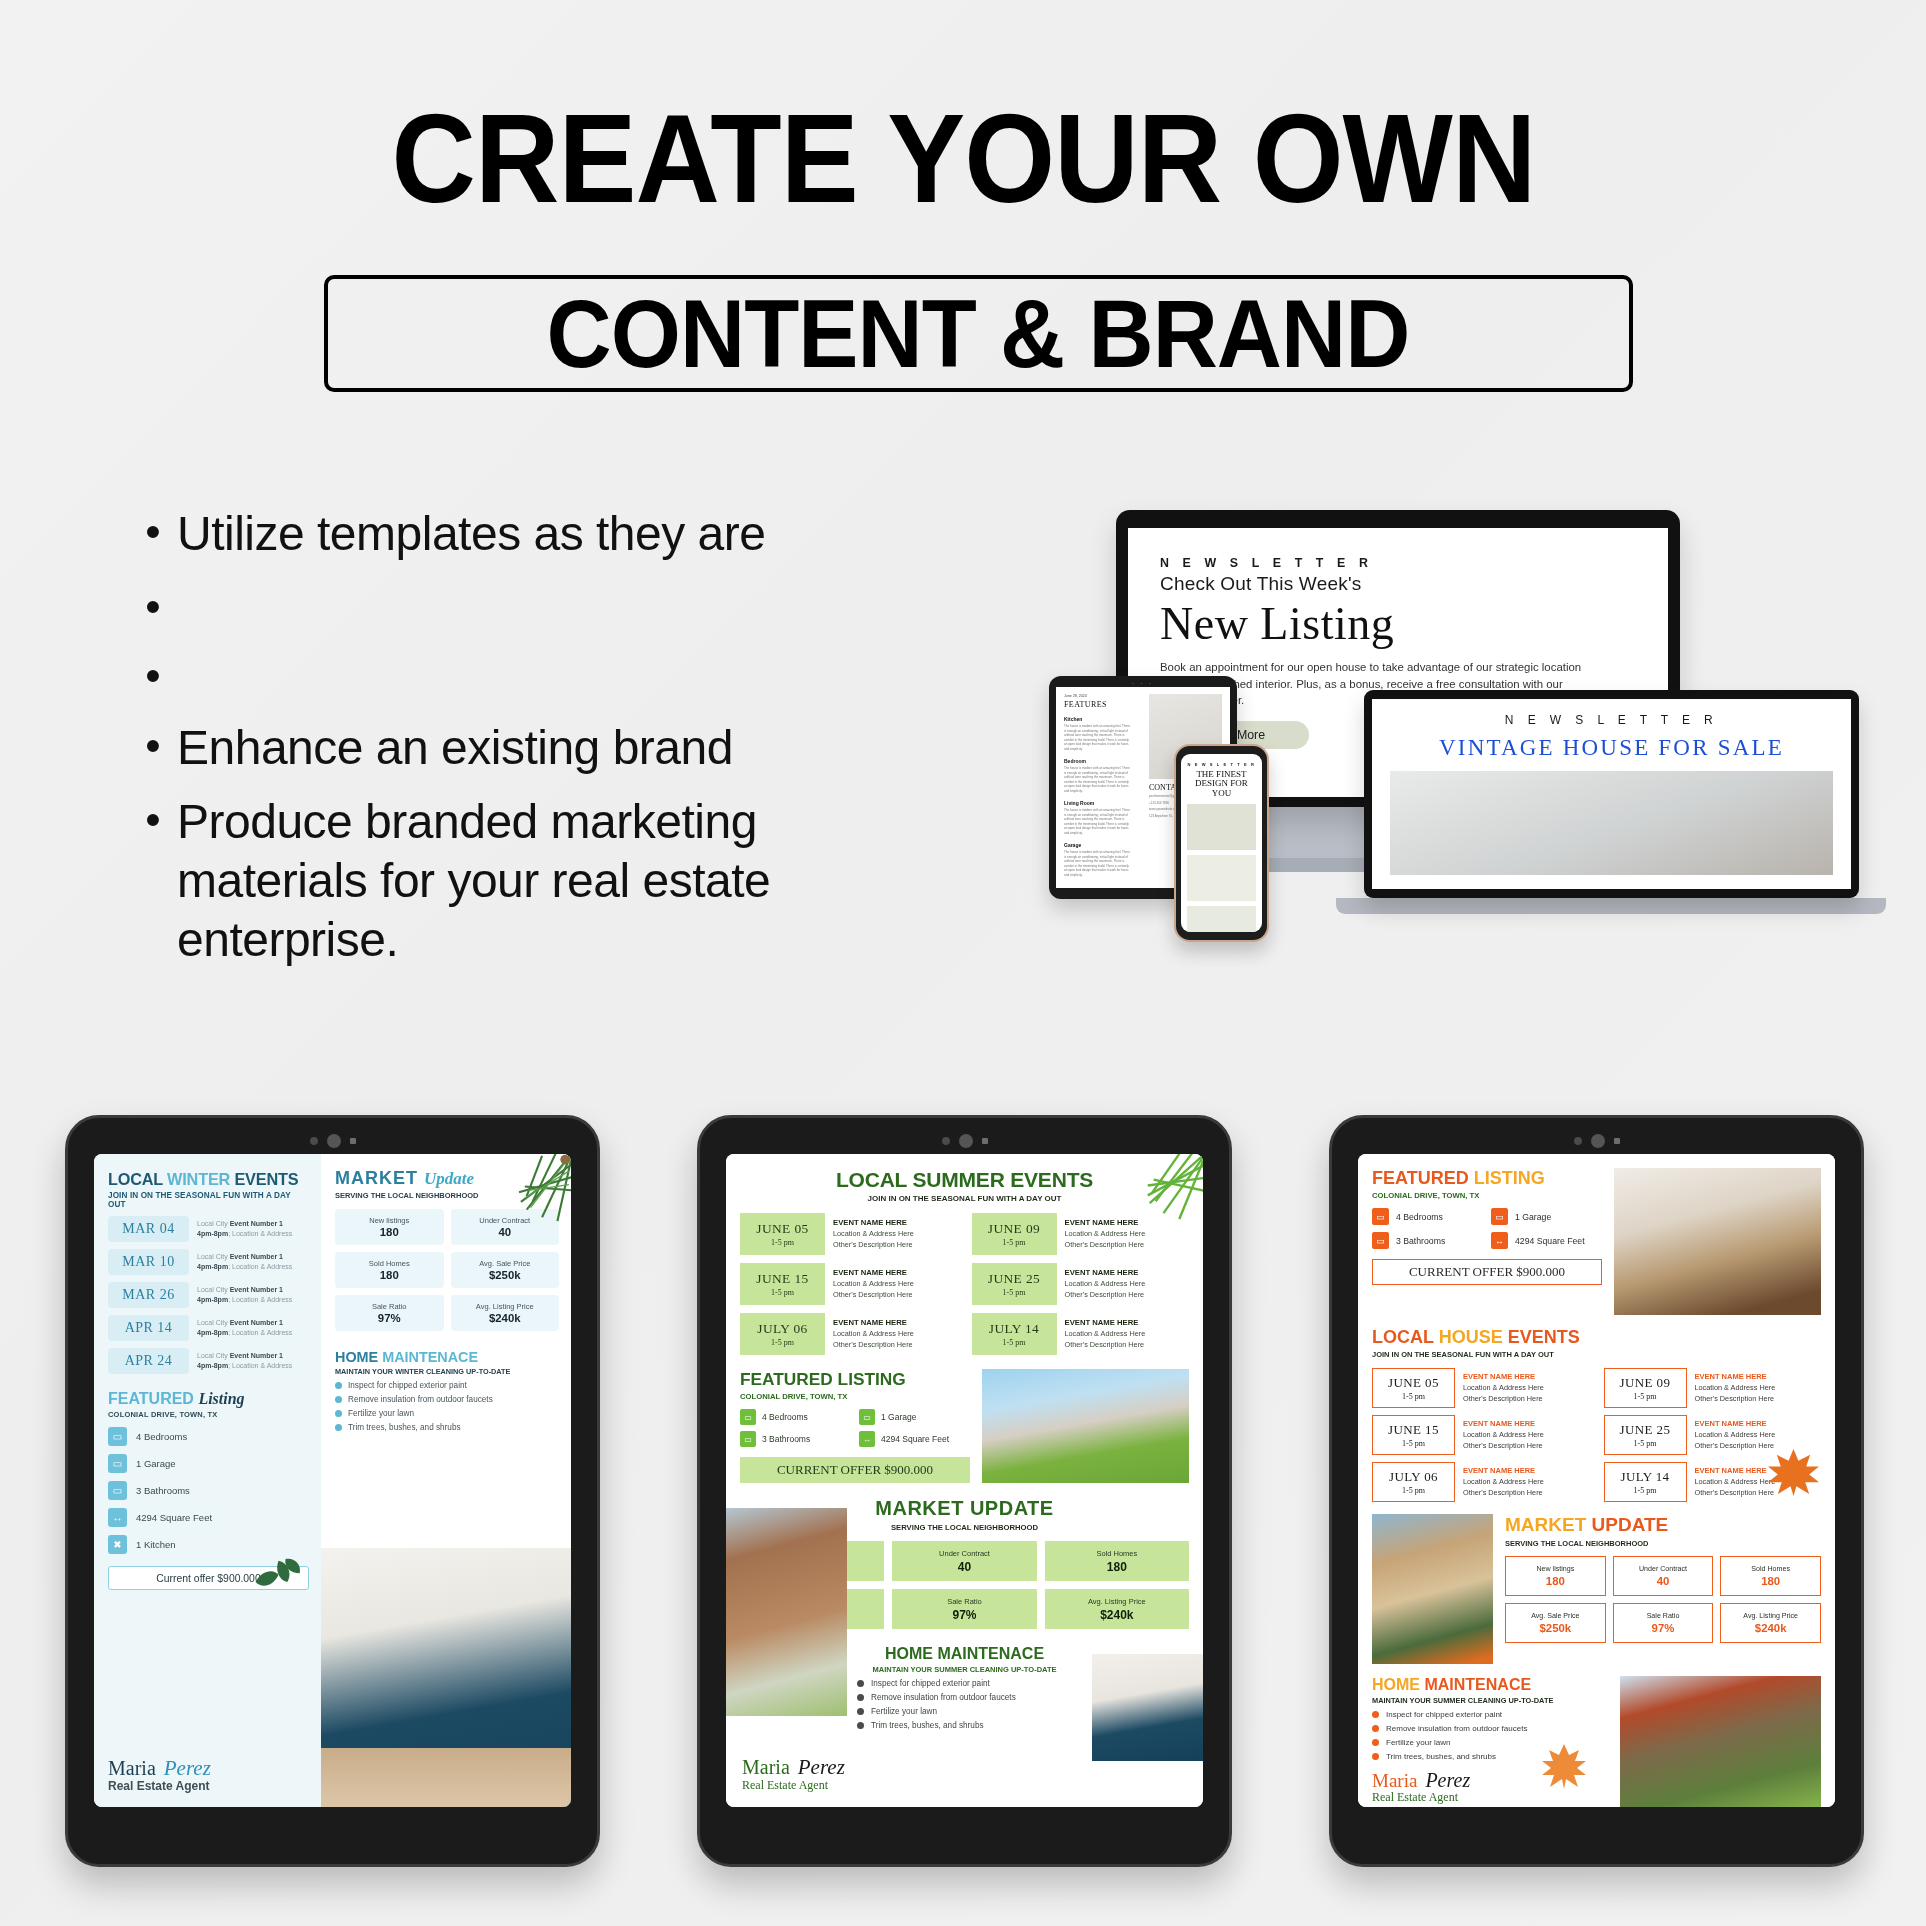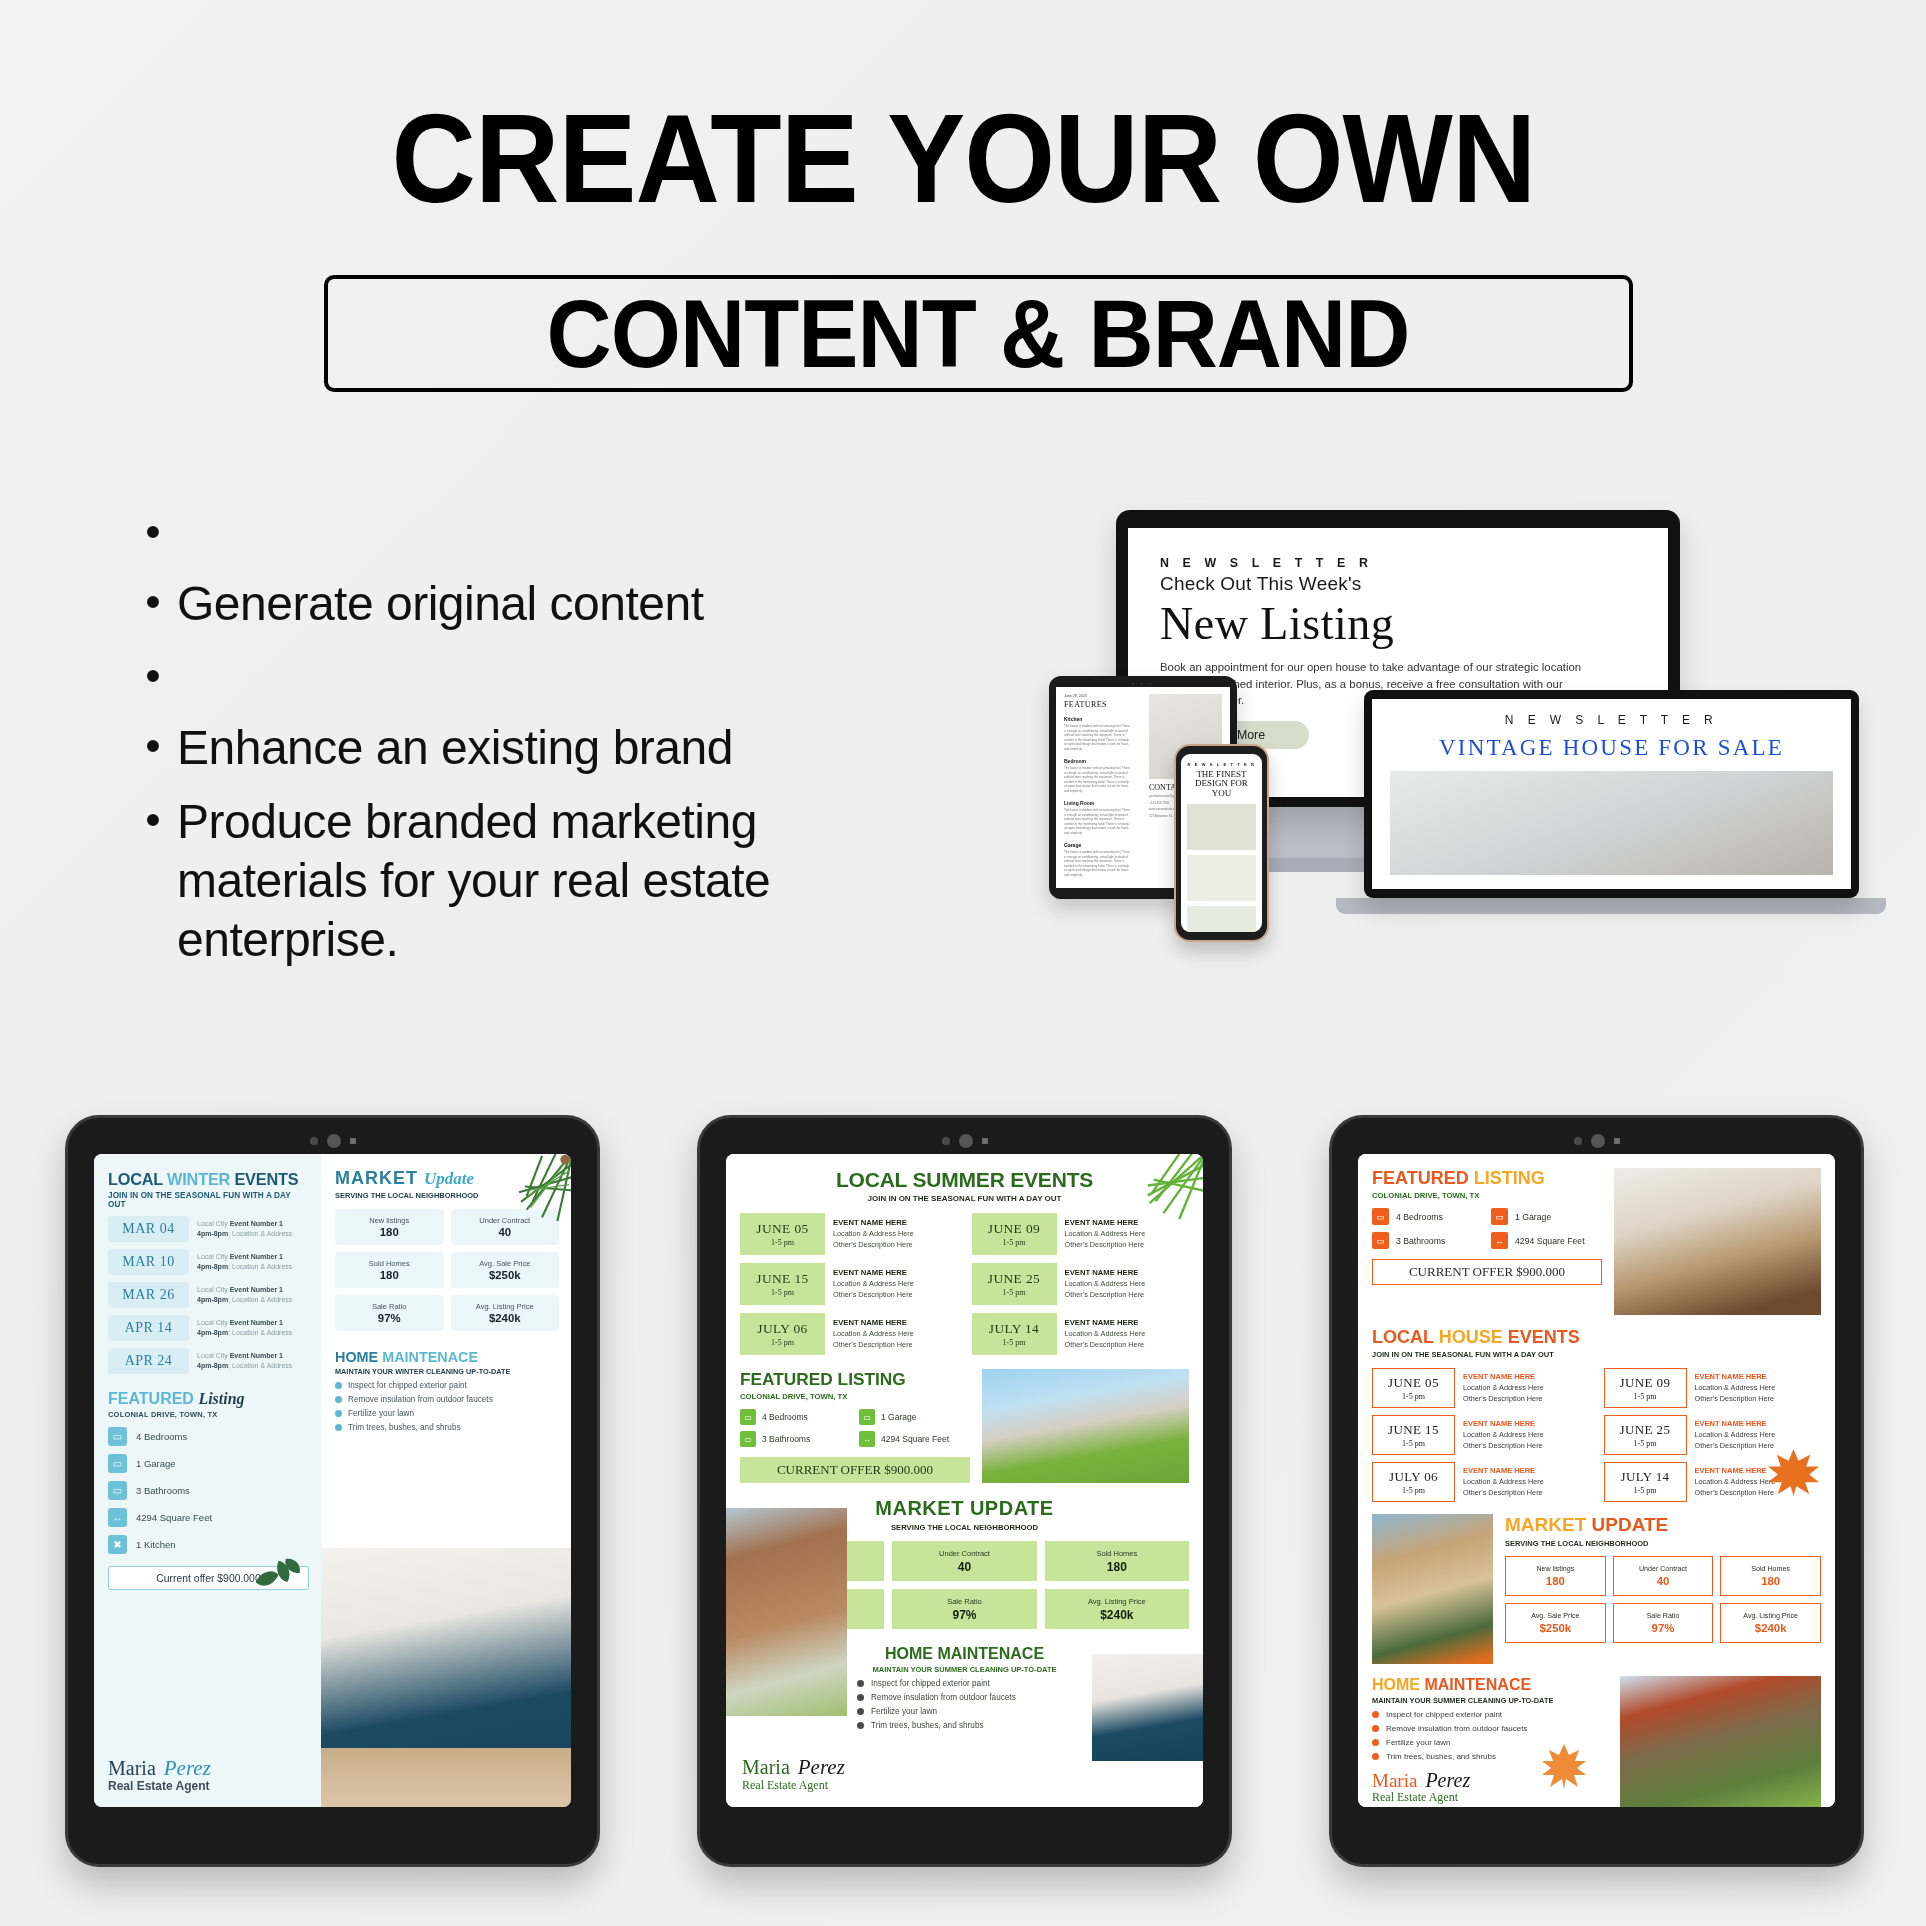--- a/index.html
+++ b/index.html
@@ -266,24 +266,24 @@
 <body>
 
 <div class="headline">CREATE YOUR OWN</div>
 <div class="subhead-box">
   <div class="subhead-text">CONTENT &amp; BRAND</div>
 </div>
 
 <div class="bullets">
   <div class="bullet-row">
     <div class="bullet-dot">•</div>
+    <div class="bullet-text">Utilize templates as they are</div>
   </div>
   <div class="bullet-row">
     <div class="bullet-dot">•</div>
-    <div class="bullet-text">Generate original content</div>
   </div>
   <div class="bullet-row">
     <div class="bullet-dot">•</div>
   </div>
   <div class="bullet-row">
     <div class="bullet-dot">•</div>
     <div class="bullet-text">Enhance an existing brand</div>
   </div>
   <div class="bullet-row">
     <div class="bullet-dot">•</div>

